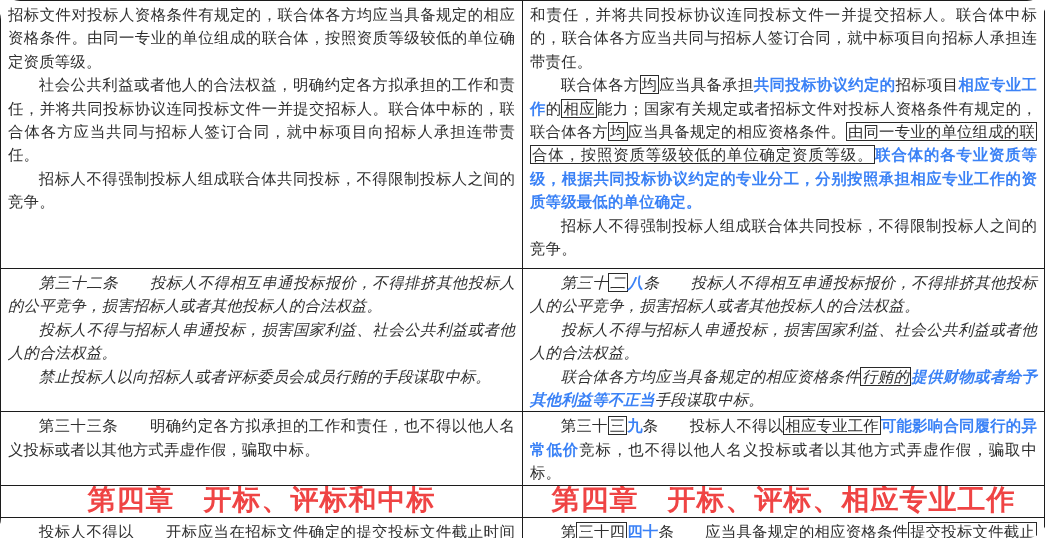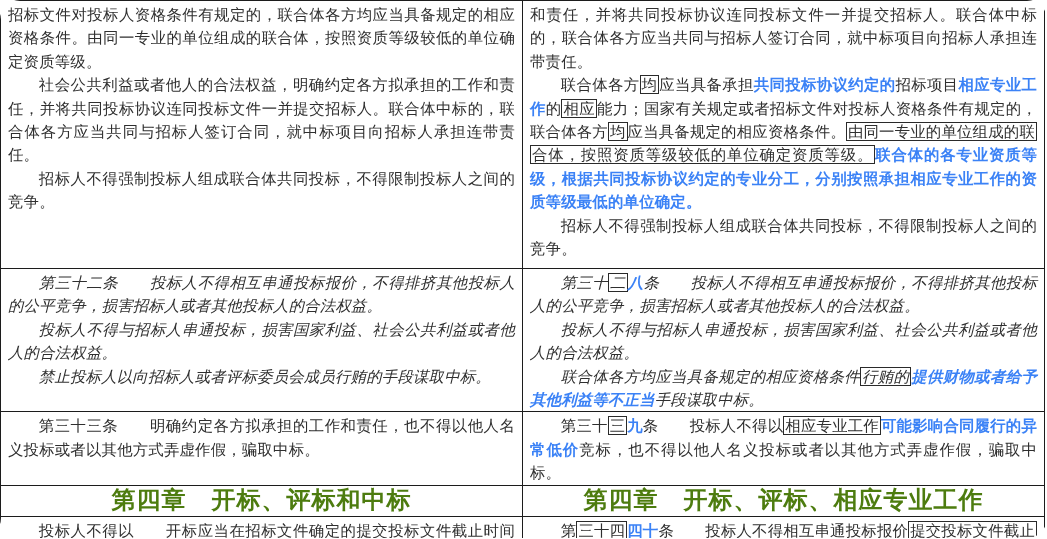--- a/index.html
+++ b/index.html
@@ -28,21 +28,21 @@
     font-weight:700; color:#3b82f6;
   }
   .seg-deleted {
     border:1.2px solid #2a2a2a; padding:0 1px;
     box-decoration-break:clone; -webkit-box-decoration-break:clone;
   }
   tr.heading-row td { text-align:center; }
   .para.heading { text-align:center; text-indent:0; line-height:25px; }
   .seg-heading {
     font-family:"Liberation Sans","DejaVu Sans",sans-serif;
-    font-weight:700; font-size:24px; color:#4d7c0f; letter-spacing:1px;
+    font-weight:700; font-size:28px; color:#ef4444; letter-spacing:1px;
   }
 </style>
 </head>
 <body>
 
 <div class="page">
   <table class="cmp">
     <tbody>
         <tr class="r1">
           <td>
@@ -82,18 +82,18 @@
           </td>
           <td>
             <p class="para heading"><span class="seg-heading">第四章　开标、评标、相应专业工作</span></p>
           </td>
         </tr>
         <tr class="r5">
           <td>
             <p class="para indent"><span class="seg-normal">投标人不得以　　开标应当在招标文件确定的提交投标文件截止时间的</span></p>
           </td>
           <td>
-            <p class="para indent"><span class="seg-normal">第</span><span class="seg-deleted">三十四</span><span class="seg-added">四十</span><span class="seg-normal">条　　投标人不得相互串通投标报价</span><span class="seg-deleted">提交投标文件截止时</span></p>
+            <p class="para indent"><span class="seg-normal">第</span><span class="seg-deleted">三十四</span><span class="seg-added">四十</span><span class="seg-normal">条　　应当具备规定的相应资格条件</span><span class="seg-deleted">提交投标文件截止时</span></p>
           </td>
         </tr>
       </tbody>
   </table>
 </div>
 
 </body></html>

